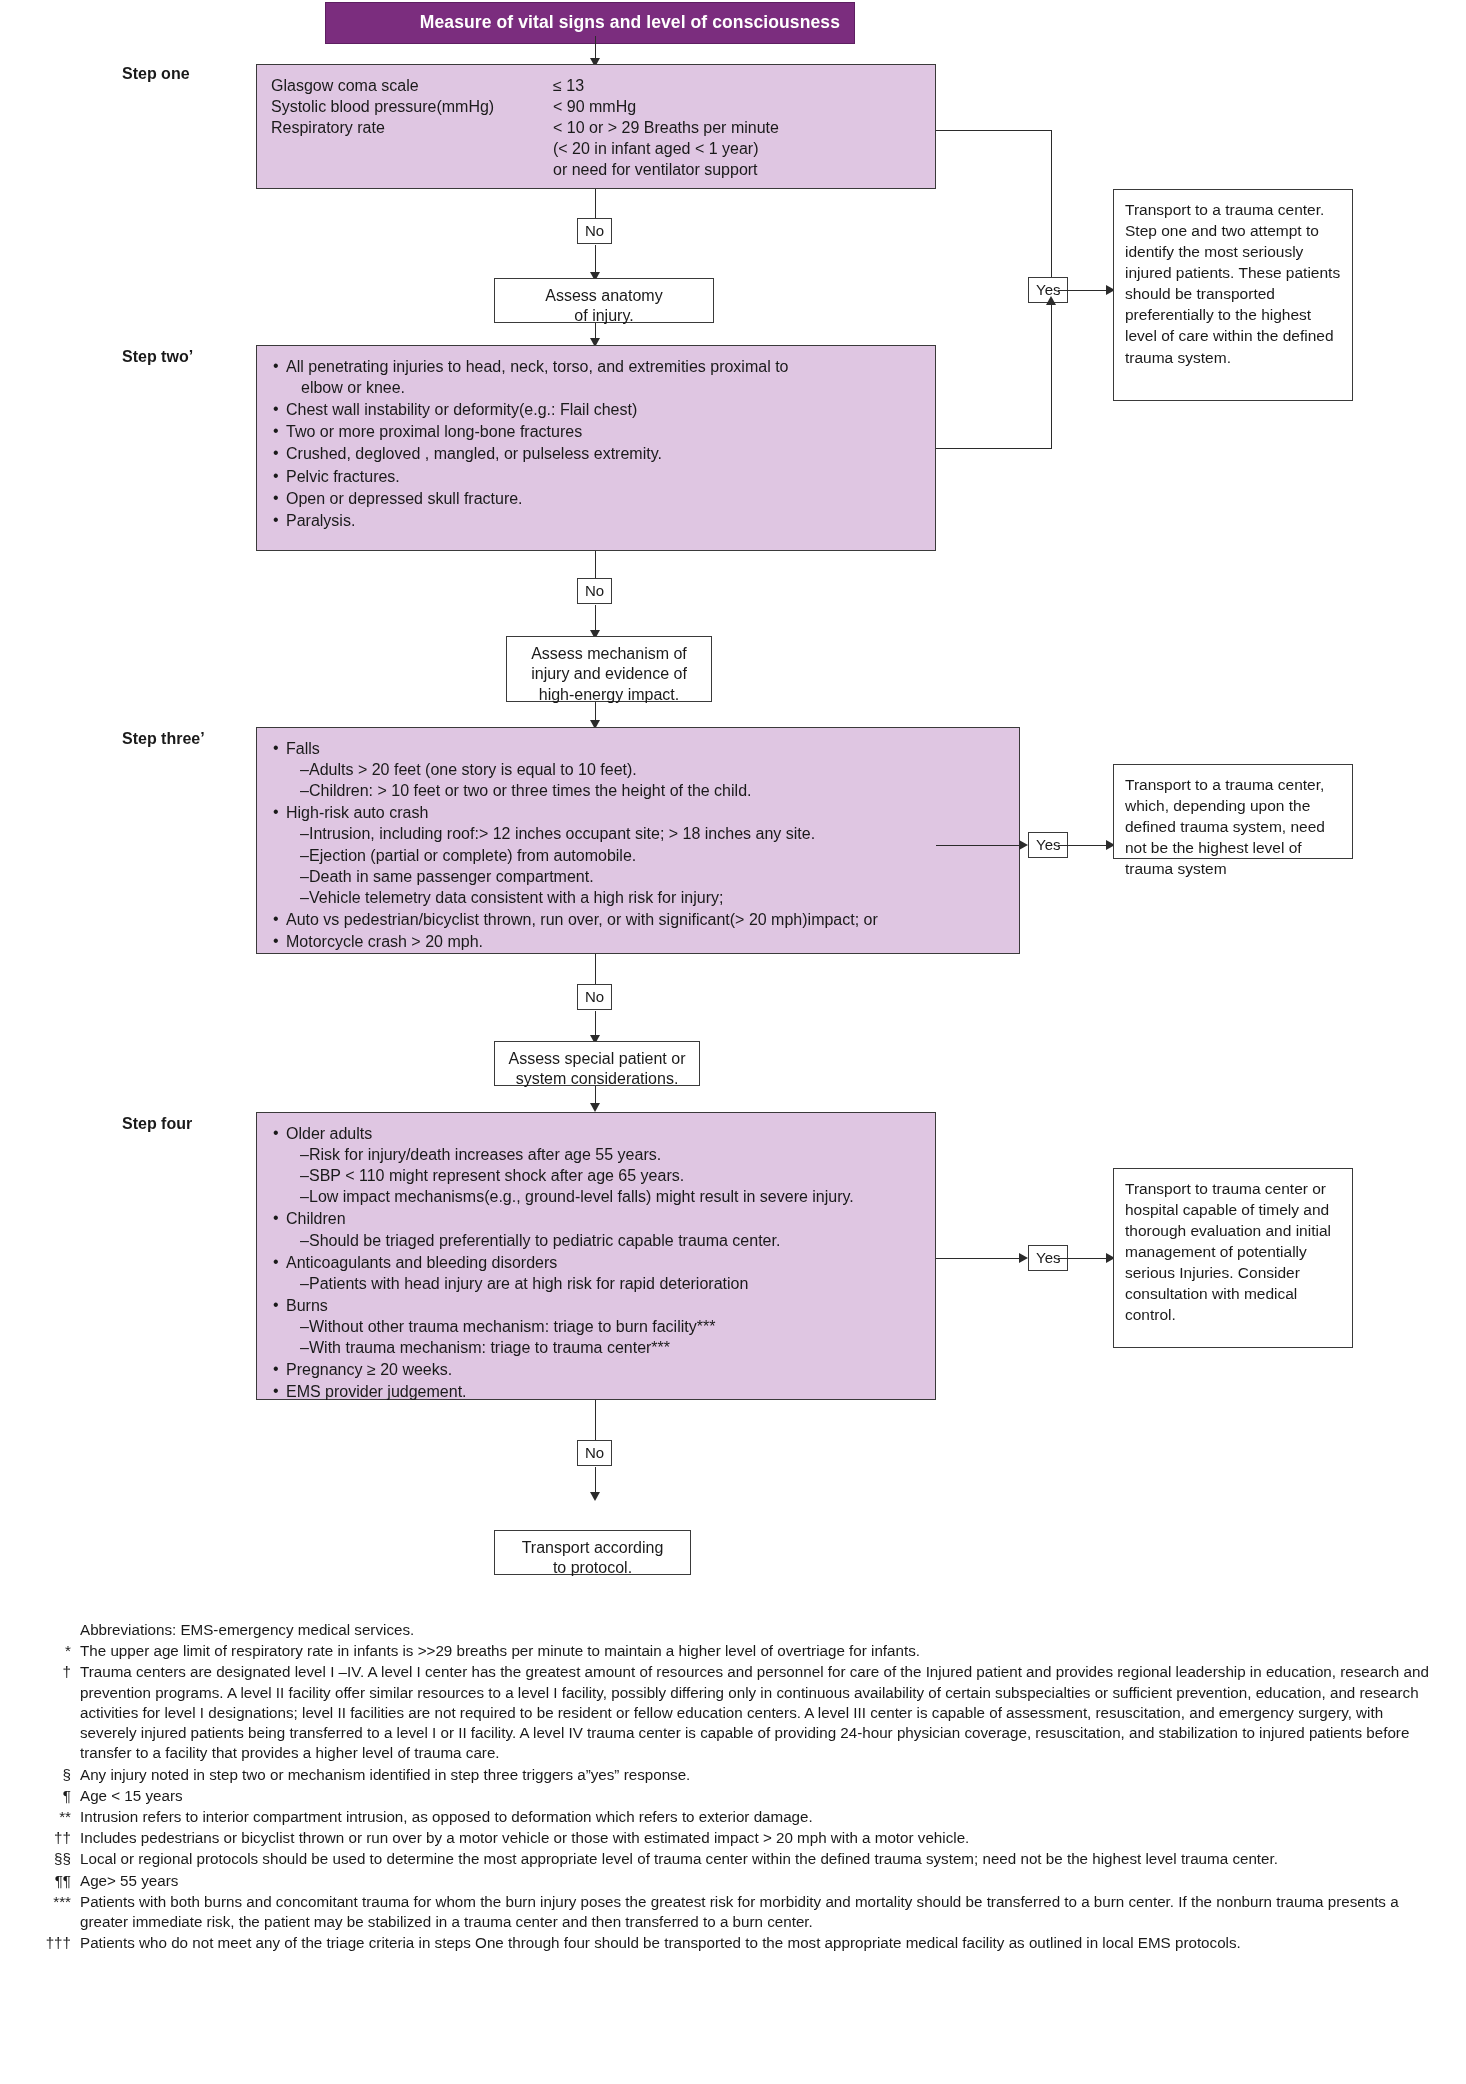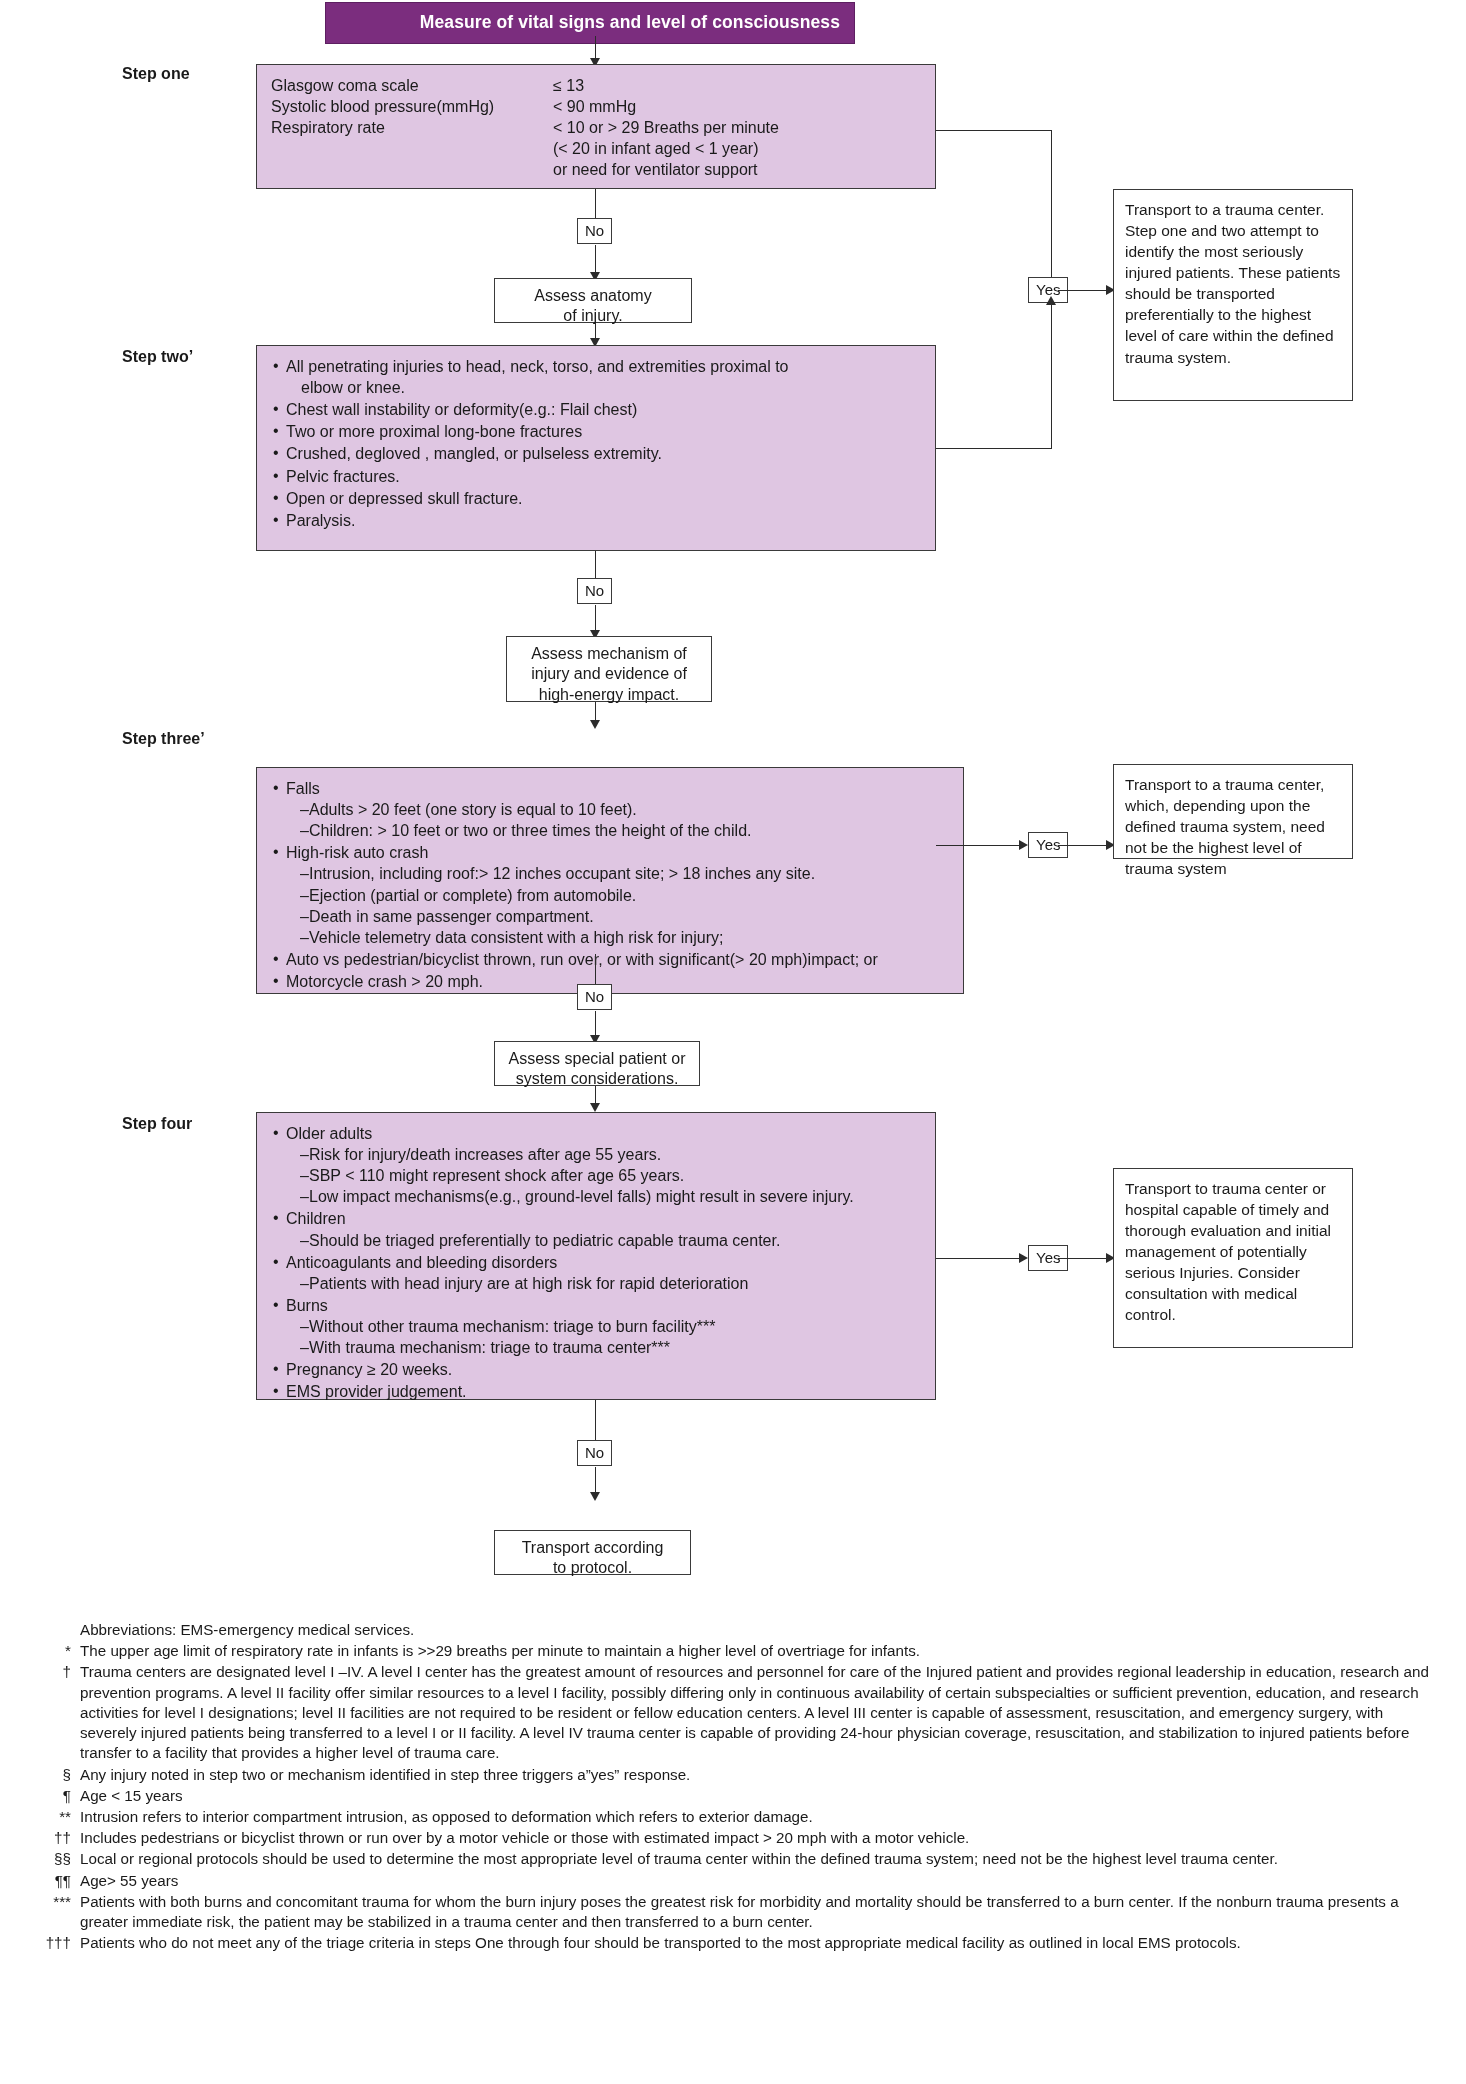--- a/index.html
+++ b/index.html
@@ -212,21 +212,21 @@
   <div class="ln hln" style="left:1058px; top:290px; width:52px;"></div>
   <div class="arrow-r" style="left:1106px; top:285px;"></div>
 
   <div class="node transport-box" style="left:1113px; top:189px; width:240px; height:212px;">Transport to a trauma center. Step one and two attempt to identify the most seriously injured patients. These patients should be transported preferentially to the highest level of care within the defined trauma system.</div>
 
   <div class="ln vln" style="left:595px; top:189px; height:29px;"></div>
   <div class="yesno" style="left:577px; top:218px;">No</div>
   <div class="ln vln" style="left:595px; top:245px; height:32px;"></div>
   <div class="arrow-d" style="left:590px; top:272px;"></div>
 
-  <div class="node assess-box" style="left:494px; top:278px; width:198px; height:45px;">
+  <div class="node assess-box" style="left:494px; top:278px; width:220px; height:45px;">
     <div>Assess anatomy</div>
     <div>of injury.</div>
   </div>
 
   <div class="ln vln" style="left:595px; top:323px; height:22px;"></div>
   <div class="arrow-d" style="left:590px; top:338px;"></div>
 
   <div class="step-label" style="left:122px; top:348px;">Step two’</div>
   <div class="node criteria-box" style="left:256px; top:345px; width:680px; height:206px;">
     <ul class="bullets">
@@ -255,21 +255,21 @@
   <div class="node assess-box" style="left:494px; top:636px; width:206px; height:66px;margin-left:12px;">
     <div>Assess mechanism of</div>
     <div>injury and evidence of</div>
     <div>high-energy impact.</div>
   </div>
 
   <div class="ln vln" style="left:595px; top:702px; height:25px;"></div>
   <div class="arrow-d" style="left:590px; top:720px;"></div>
 
   <div class="step-label" style="left:122px; top:730px;">Step three’</div>
-  <div class="node criteria-box" style="left:256px; top:767px; width:708px; height:227px;">
+  <div class="node criteria-box" style="left:256px; top:727px; width:764px; height:227px;">
     <ul class="bullets">
       <li>
         <span>Falls</span>
         <div class="sub">
           <div>Adults &gt; 20 feet (one story is equal to 10 feet).</div>
           <div>Children: &gt; 10 feet or two or three times the height of the child.</div>
         </div>
       </li>
       <li>
         <span>High-risk auto crash</span>

